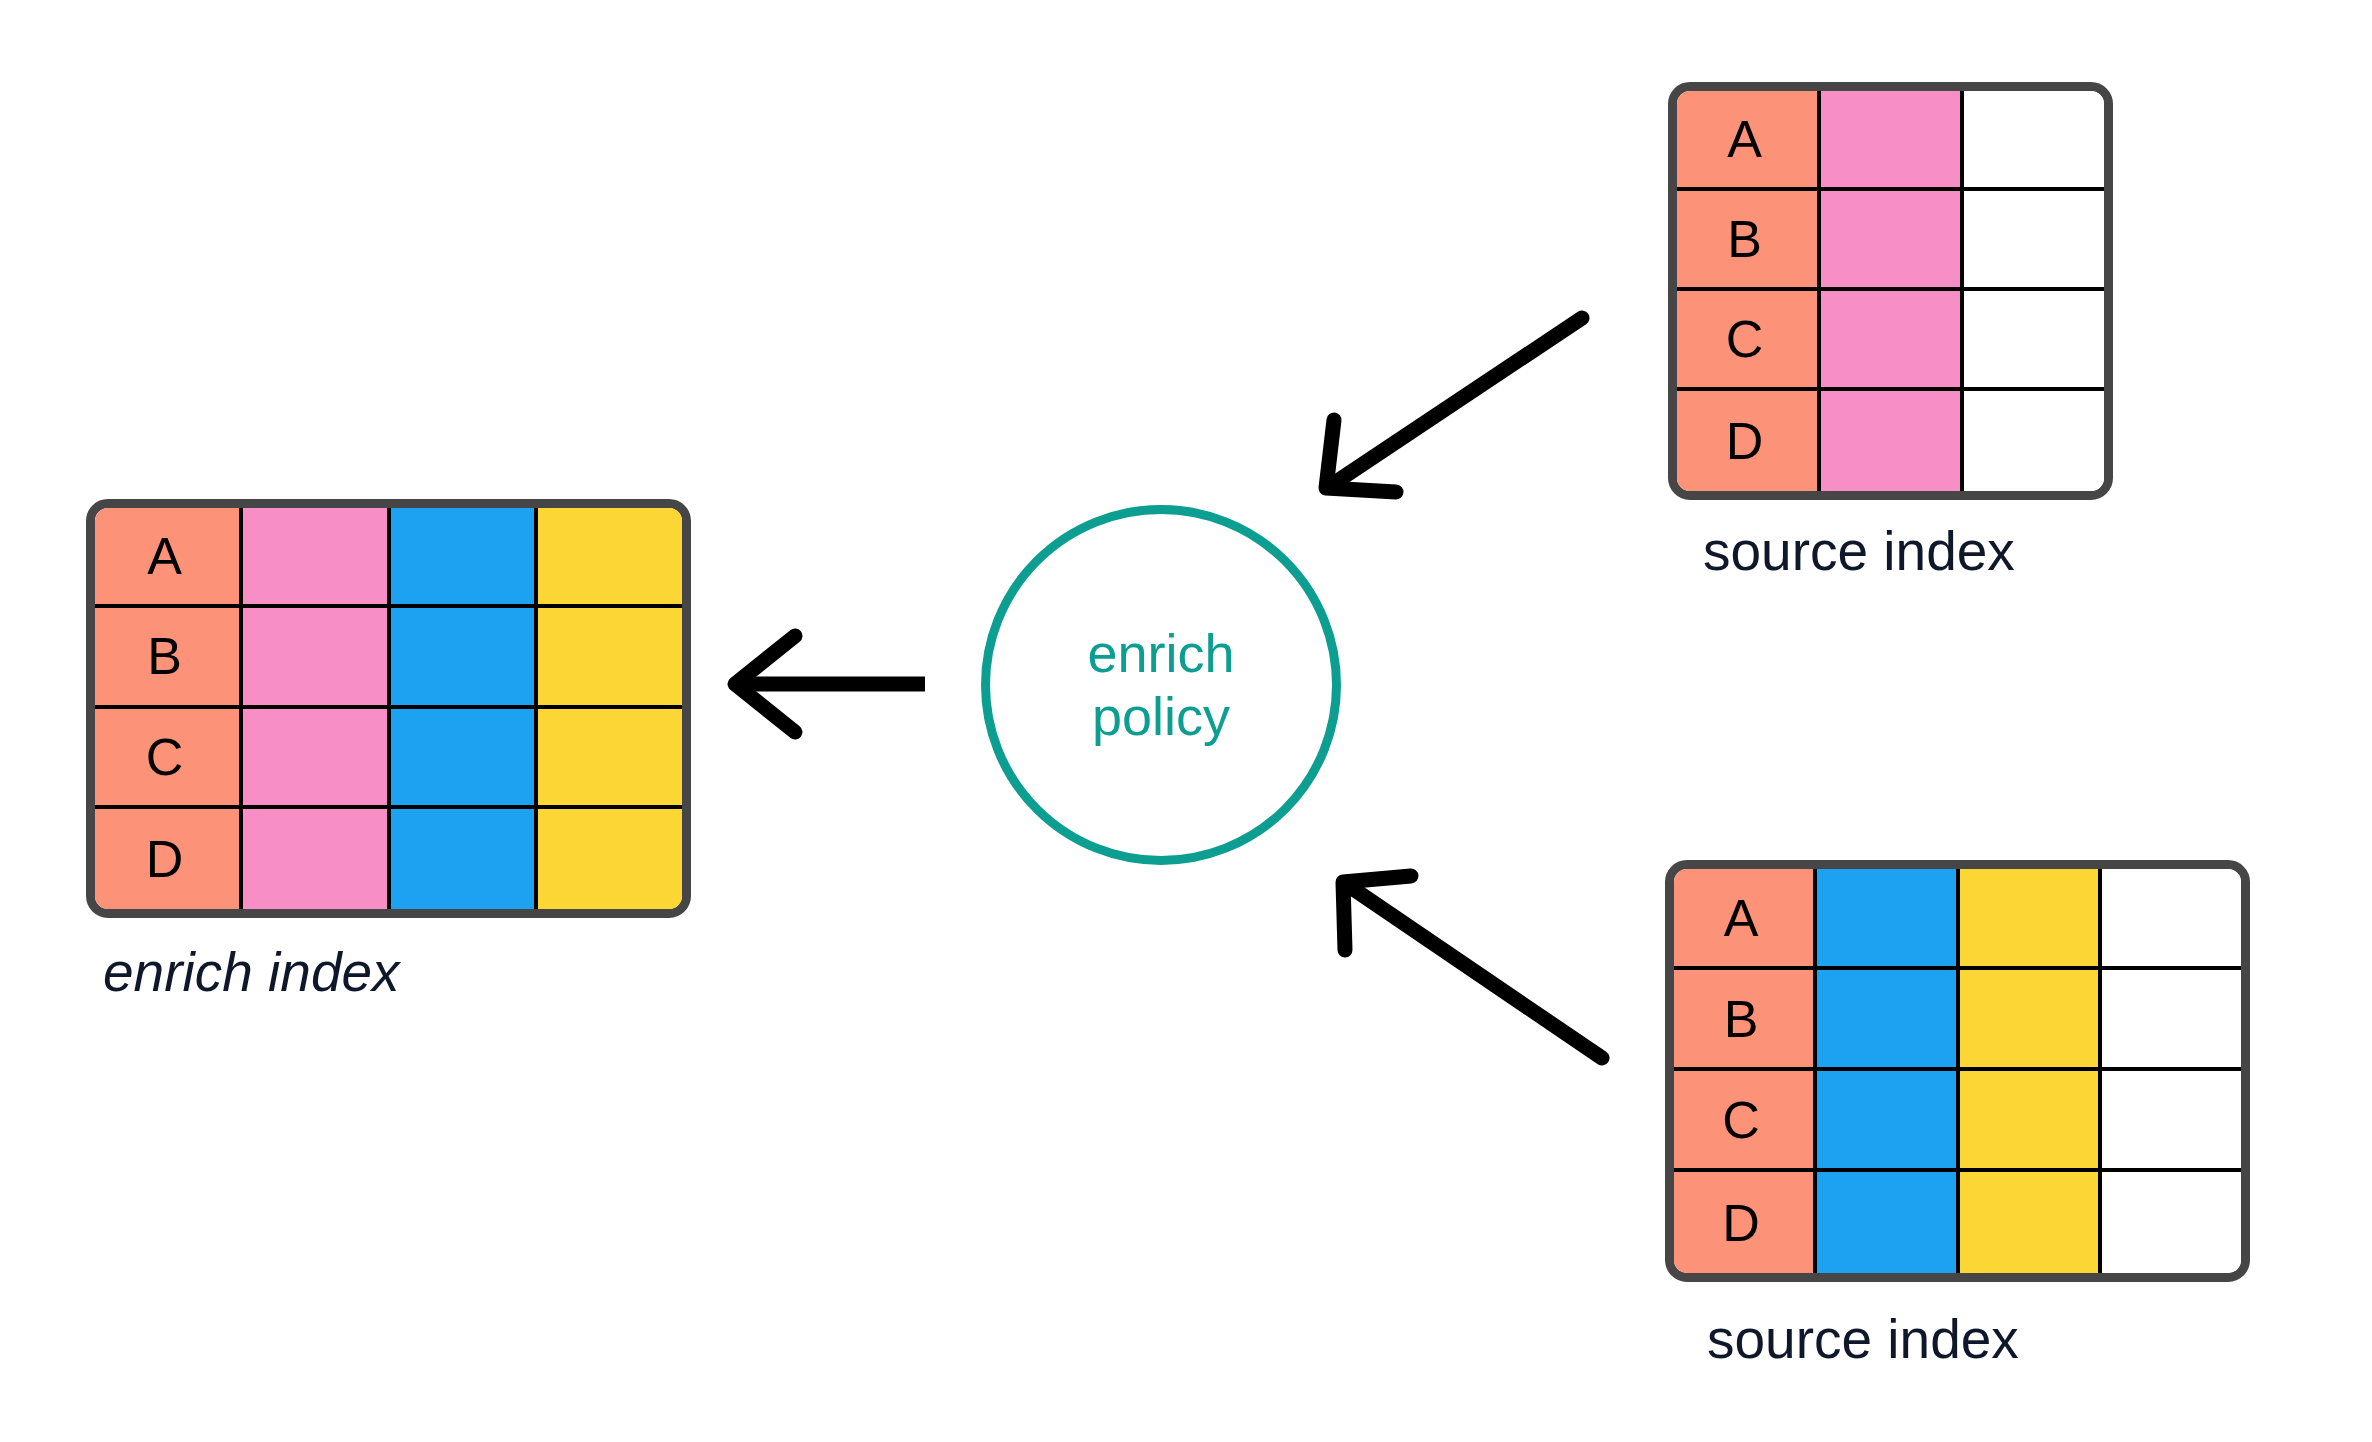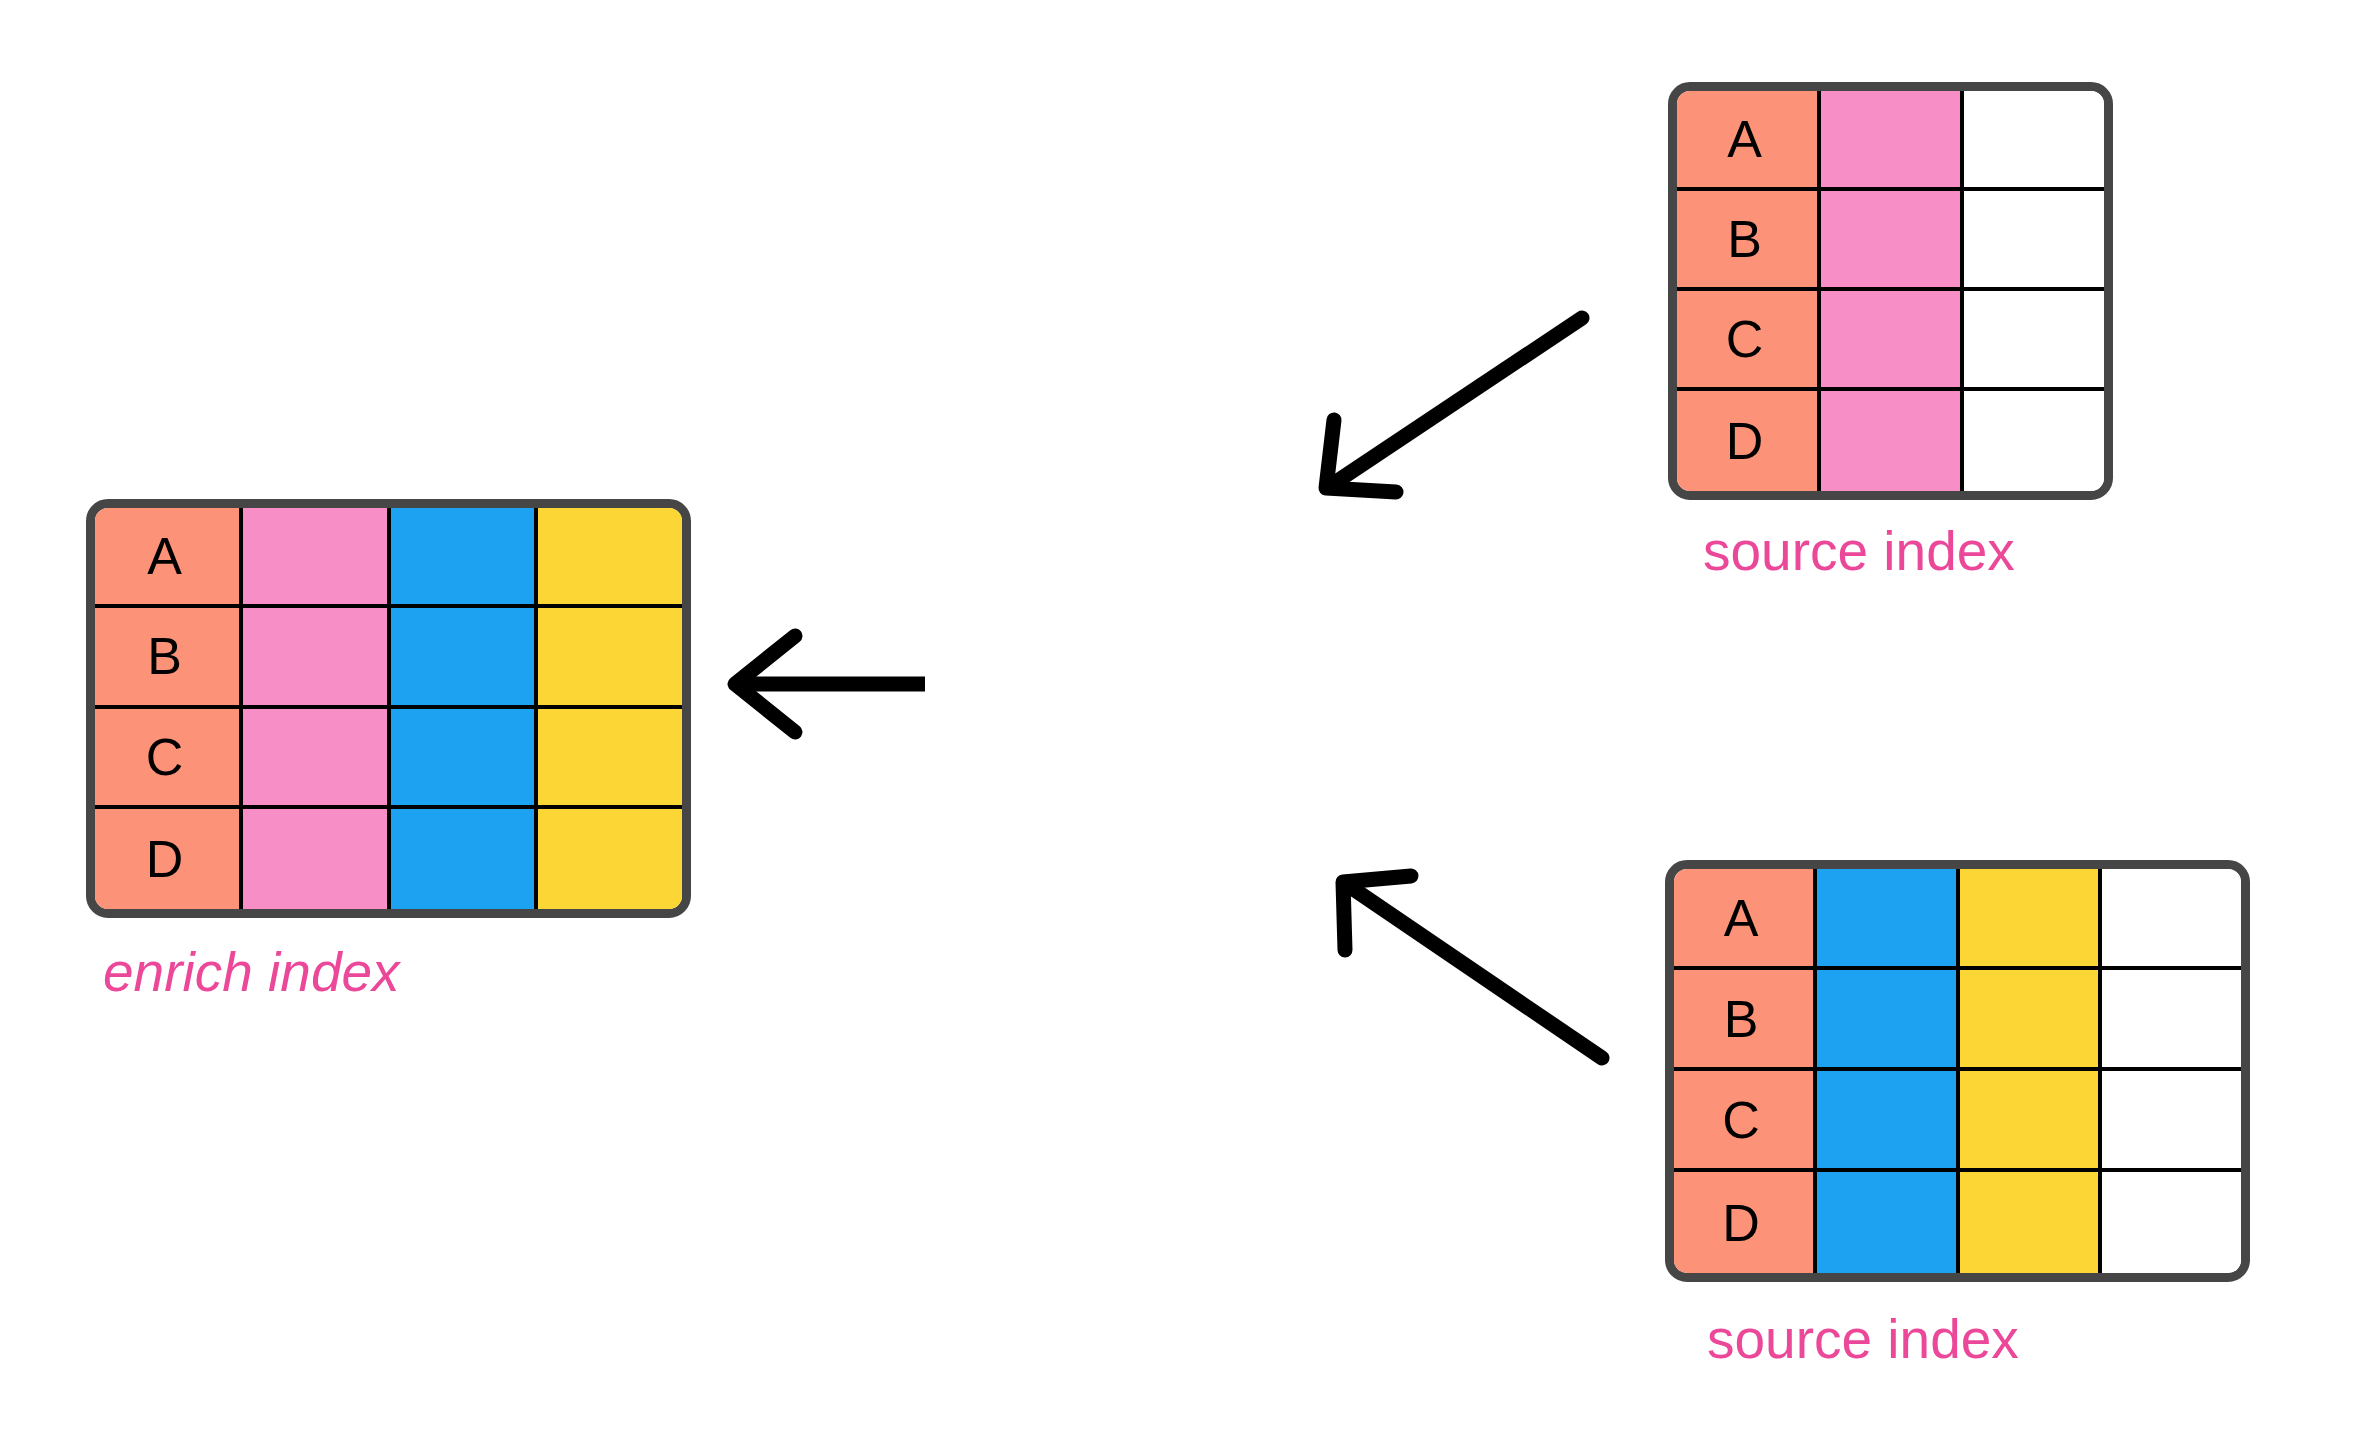--- a/index.html
+++ b/index.html
@@ -67,21 +67,21 @@
     font-weight: 400;
     letter-spacing: 0.5px;
     position: relative;
     left: -2px;
   }
 
   .table-caption {
     position: absolute;
     font-size: 55px;
     line-height: 1;
-    color: #ec4899;
+    color: #0f172a;
     font-family: "Liberation Sans", sans-serif;
     font-weight: 400;
     white-space: nowrap;
   }
 
   
   #enrich-index-group { left: 86px; top: 499px; }
   #enrich-index-table { width: 605px; height: 419px; }
   #enrich-index-caption { left: 17px; top: 446px; font-style: italic; }
 
@@ -253,20 +253,24 @@
         </div>
         <div class="grid-cell" style="background:#1DA2F1"></div>
         <div class="grid-cell" style="background:#FBD635"></div>
         <div class="grid-cell" style="background:#FFFFFF"></div>
       </div>
 
     </div>
     <div class="table-caption" id="source-index-bottom-caption">source index</div>
   </div>
 
+  <div id="enrich-policy-node">
+    <div class="policy-line">enrich</div>
+    <div class="policy-line">policy</div>
+  </div>
 
   <svg id="arrow-layer" viewBox="0 0 2372 1442" width="2372" height="1442">
 
     <g>
       <line x1="925" y1="684" x2="745" y2="684" stroke="#000000" stroke-width="15" stroke-linecap="butt"></line>
       <polyline points="795,636 735,684 795,732" fill="none" stroke="#000000" stroke-width="15" stroke-linecap="round" stroke-linejoin="round"></polyline>
     </g>
 
     <g>
       <line x1="1582" y1="318" x2="1336" y2="482" stroke="#000000" stroke-width="15" stroke-linecap="round"></line>

